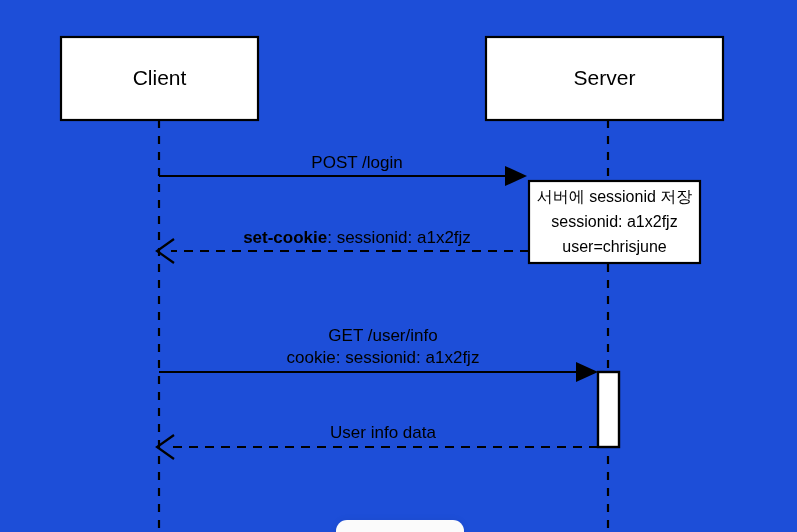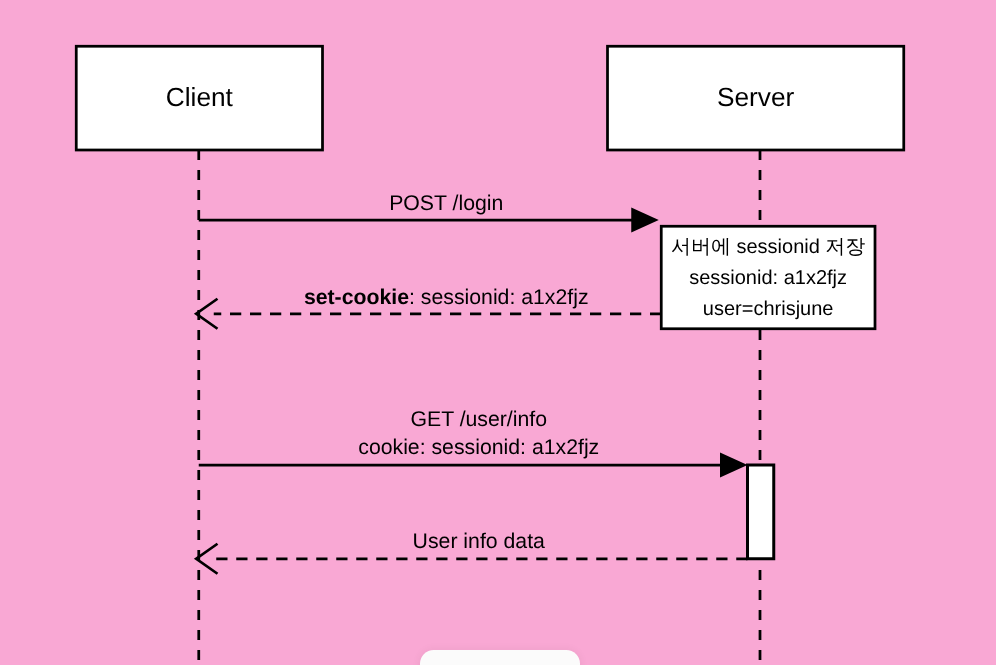--- a/index.html
+++ b/index.html
@@ -8,21 +8,21 @@
     padding: 0;
     background: #ffffff;
   }
   body {
     font-family: "Liberation Sans", "DejaVu Sans", sans-serif;
   }
   #canvas {
     position: relative;
     width: 797px;
     height: 532px;
-    background: #f9a8d4;
+    background: #1d4ed8;
     overflow: hidden;
   }
   #diagram-svg {
     position: absolute;
     left: 0;
     top: 0;
     width: 797px;
     height: 532px;
   }
   .participant-box {

